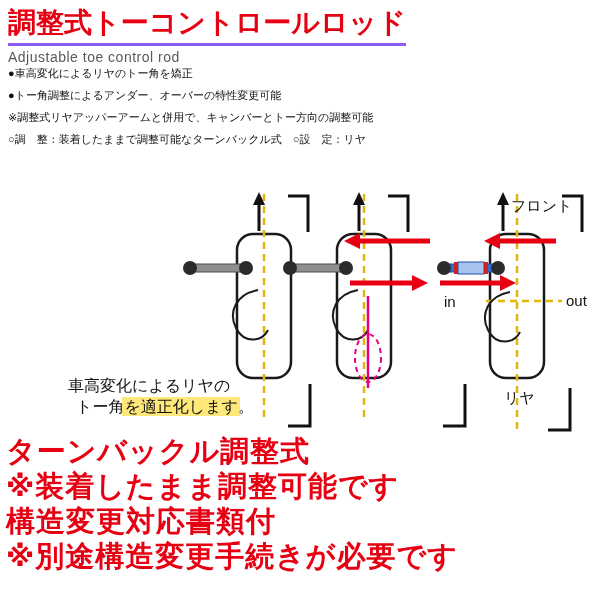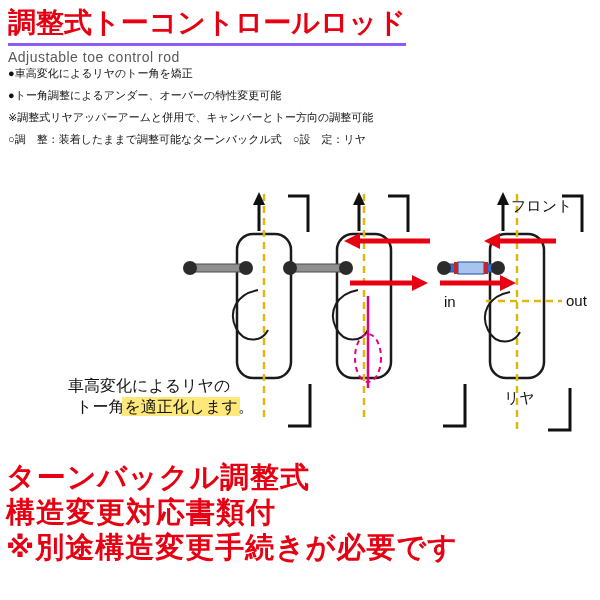--- a/index.html
+++ b/index.html
@@ -12,21 +12,21 @@
   .header{position:absolute;top:4px;left:8px;}
   .title{
     display:inline-block;font-size:28px;font-weight:900;color:#e60012;
     border-bottom:3px solid #8b5cf6;padding-bottom:1px;letter-spacing:0px;
     white-space:nowrap;
   }
   .subtitle{font-size:14px;color:#595959;margin-top:3px;letter-spacing:.5px;}
   .features{position:absolute;top:62px;left:8px;font-size:11px;color:#101010;line-height:22px;white-space:nowrap;}
   .diagram-wrap{position:absolute;top:188px;left:0;}
   .footer{
-    position:absolute;top:460px;left:6px;color:#e60012;font-weight:900;
+    position:absolute;top:434px;left:6px;color:#e60012;font-weight:900;
     font-size:29px;line-height:35px;letter-spacing:1px;white-space:nowrap;
   }
   
   .tire{fill:#ffffff;stroke:#1a1a1a;stroke-width:2.5;}
   .yline{stroke:#dfb70d;stroke-width:2.5;stroke-dasharray:7 5;fill:none;}
   .rodbar{fill:#8f8f8f;stroke:#4d4d4d;stroke-width:1;}
   .rodend{fill:#2b2b2b;}
   .hook{fill:none;stroke:#1a1a1a;stroke-width:2;}
   .arrow-shaft{stroke:#111111;stroke-width:3;}
   .arrow-head{fill:#111111;}
@@ -122,17 +122,18 @@
         <text class="svg-label" x="444" y="119">in</text>
         <text class="svg-label" x="566" y="118">out</text>
         <text class="svg-label" x="511" y="23">フロント</text>
         <text class="svg-label" x="504" y="215">リヤ</text>
       </g>
     </svg>
   </div>
 
   <div class="footer">
     <div>ターンバックル調整式</div>
+    <div>※装着したまま調整可能です</div>
     <div>構造変更対応書類付</div>
     <div>※別途構造変更手続きが必要です</div>
   </div>
 
 </div>
 
 </body></html>

